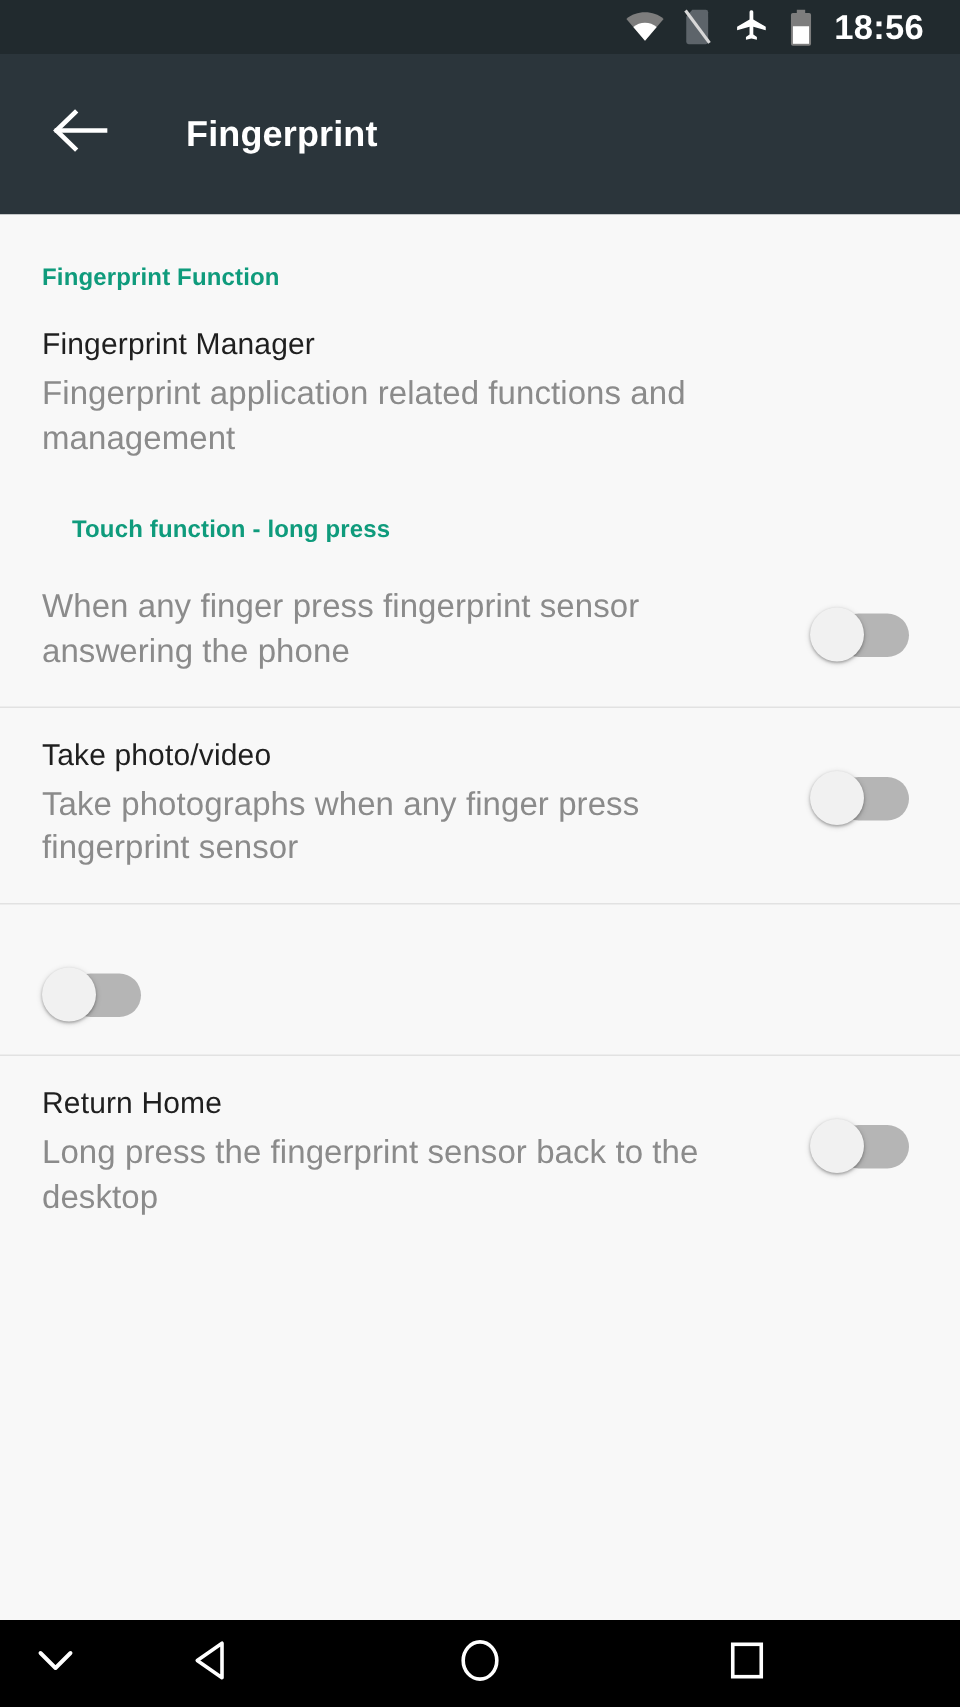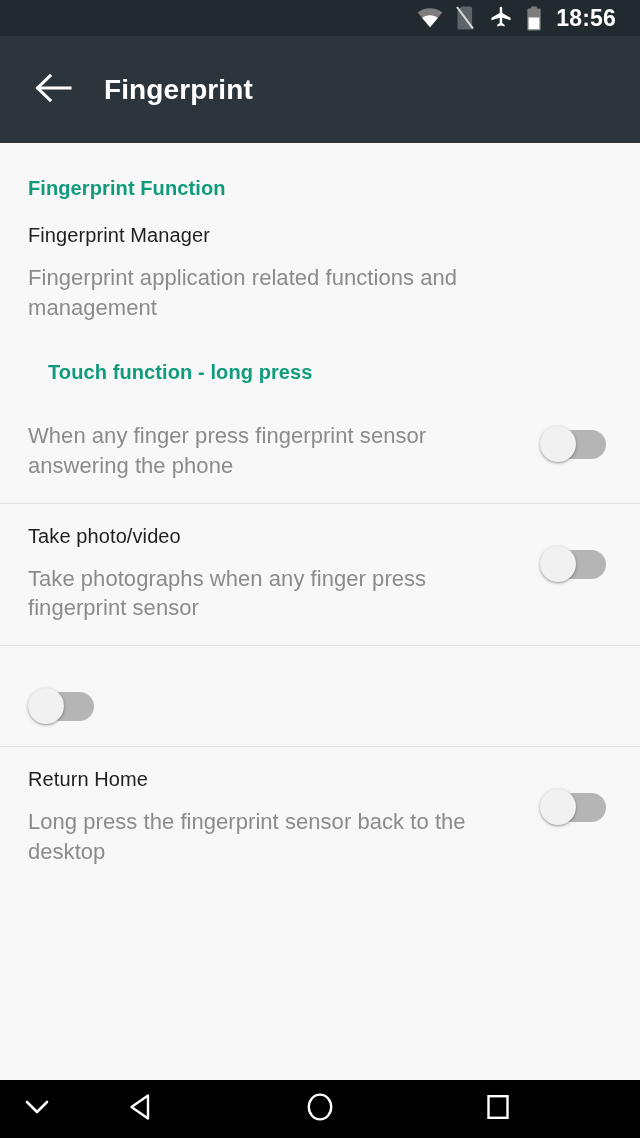--- a/index.html
+++ b/index.html
@@ -62,40 +62,40 @@
     width: 62px;
     height: 62px;
     margin-left: 22px;
     display: flex;
     align-items: center;
     justify-content: center;
     cursor: pointer;
   }
   .app-title {
     color: #ffffff;
-    font-size: 28px;
+    font-size: 24px;
     font-weight: bold;
-    margin-left: 20px;
+    margin-left: 40px;
     letter-spacing: 0.1px;
     line-height: 1;
   }
 
   
   .content {
     position: absolute;
     top: 143px; left: 0;
     width: 640px;
     height: 937px;
     background: #f8f8f8;
     overflow: hidden;
   }
 
   .section-header {
     color: #0f9b7c;
-    font-size: 20px;
+    font-size: 16px;
     font-weight: bold;
     padding-left: 28px;
     letter-spacing: 0.1px;
   }
   .sh-first { padding-top: 34px; }
   .sh-second { padding-top: 39px; margin-left: 20px; }
 
   .pref {
     position: relative;
     padding: 0 28px;
@@ -115,21 +115,21 @@
     font-size: 20px;
     font-weight: normal;
     line-height: 1.15;
     letter-spacing: 0.1px;
   }
   .pref-summary {
     color: #8b8b8b;
     font-size: 22px;
     font-weight: normal;
     line-height: 1.35;
-    margin-top: 16px;
+    margin-top: 5px;
     letter-spacing: 0.05px;
   }
 
   
   .pref-plain { padding-top: 24px; }
 
   
   .pref-switch { padding-top: 21px; padding-bottom: 22px; }
 
   .switch {

